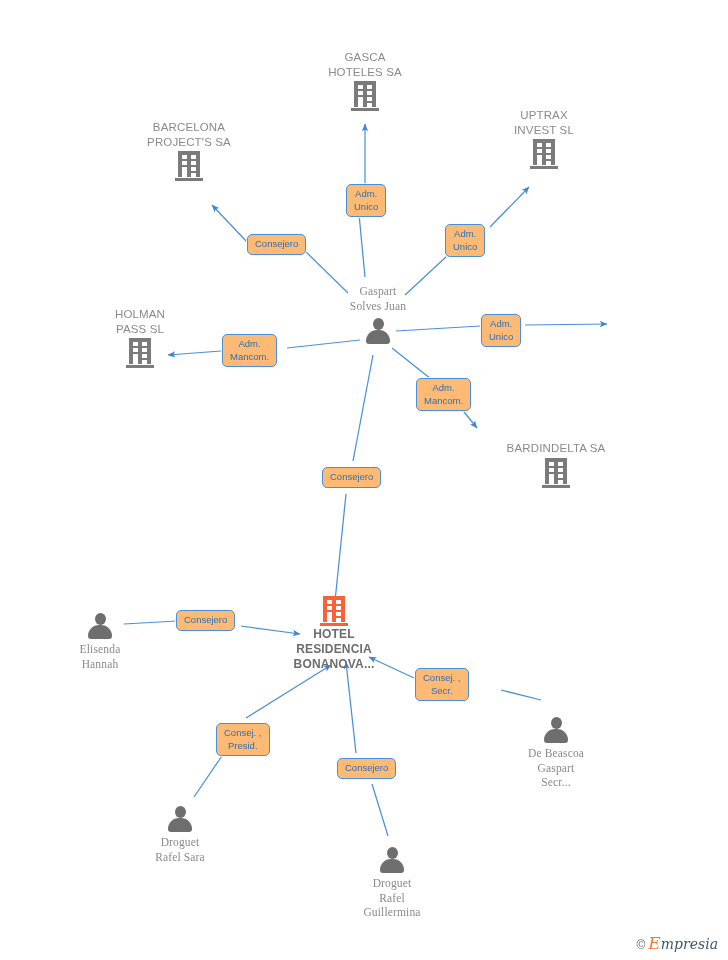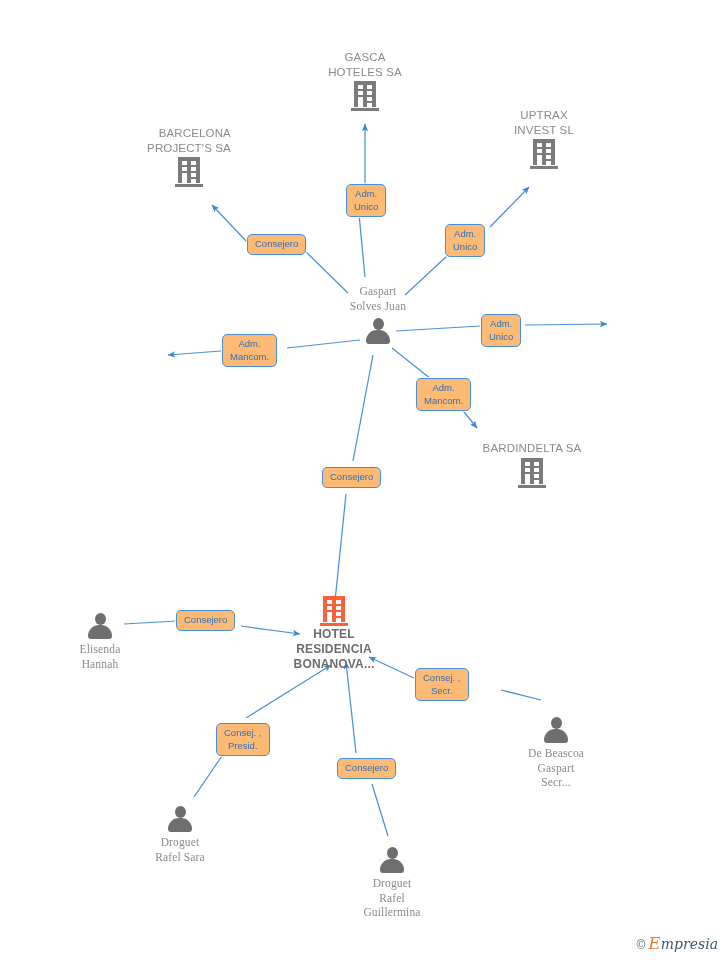--- a/index.html
+++ b/index.html
@@ -162,21 +162,21 @@
           <i class="c2 r2"></i>
           <i class="c1 r3"></i>
           <i class="c2 r3"></i>
           <i class="door"></i>
           <i class="c2 r4"></i>
           <div class="base"></div>
         </div>
     </div>
   </div>
 
-  <div class="node company" style="left:189px;top:126px;text-align:right;">
+  <div class="node company" style="left:189px;top:120px;">
     <div class="label">BARCELONA
 PROJECT'S SA</div>
     <div class="glyph">
       <div class="bldg">
           <div class="body"></div>
           <i class="c1 r1"></i>
           <i class="c2 r1"></i>
           <i class="c1 r2"></i>
           <i class="c2 r2"></i>
           <i class="c1 r3"></i>
@@ -201,22 +201,40 @@
           <i class="c1 r3"></i>
           <i class="c2 r3"></i>
           <i class="door"></i>
           <i class="c2 r4"></i>
           <div class="base"></div>
         </div>
     </div>
   </div>
 
 
-
-  <div class="node company" style="left:532px;top:441px;">
+  <div class="node company" style="left:140px;top:307px;">
+    <div class="label">HOLMAN
+PASS SL</div>
+    <div class="glyph">
+      <div class="bldg">
+          <div class="body"></div>
+          <i class="c1 r1"></i>
+          <i class="c2 r1"></i>
+          <i class="c1 r2"></i>
+          <i class="c2 r2"></i>
+          <i class="c1 r3"></i>
+          <i class="c2 r3"></i>
+          <i class="door"></i>
+          <i class="c2 r4"></i>
+          <div class="base"></div>
+        </div>
+    </div>
+  </div>
+
+  <div class="node company" style="left:556px;top:441px;">
     <div class="label">BARDINDELTA SA</div>
     <div class="glyph">
       <div class="bldg">
           <div class="body"></div>
           <i class="c1 r1"></i>
           <i class="c2 r1"></i>
           <i class="c1 r2"></i>
           <i class="c2 r2"></i>
           <i class="c1 r3"></i>
           <i class="c2 r3"></i>

